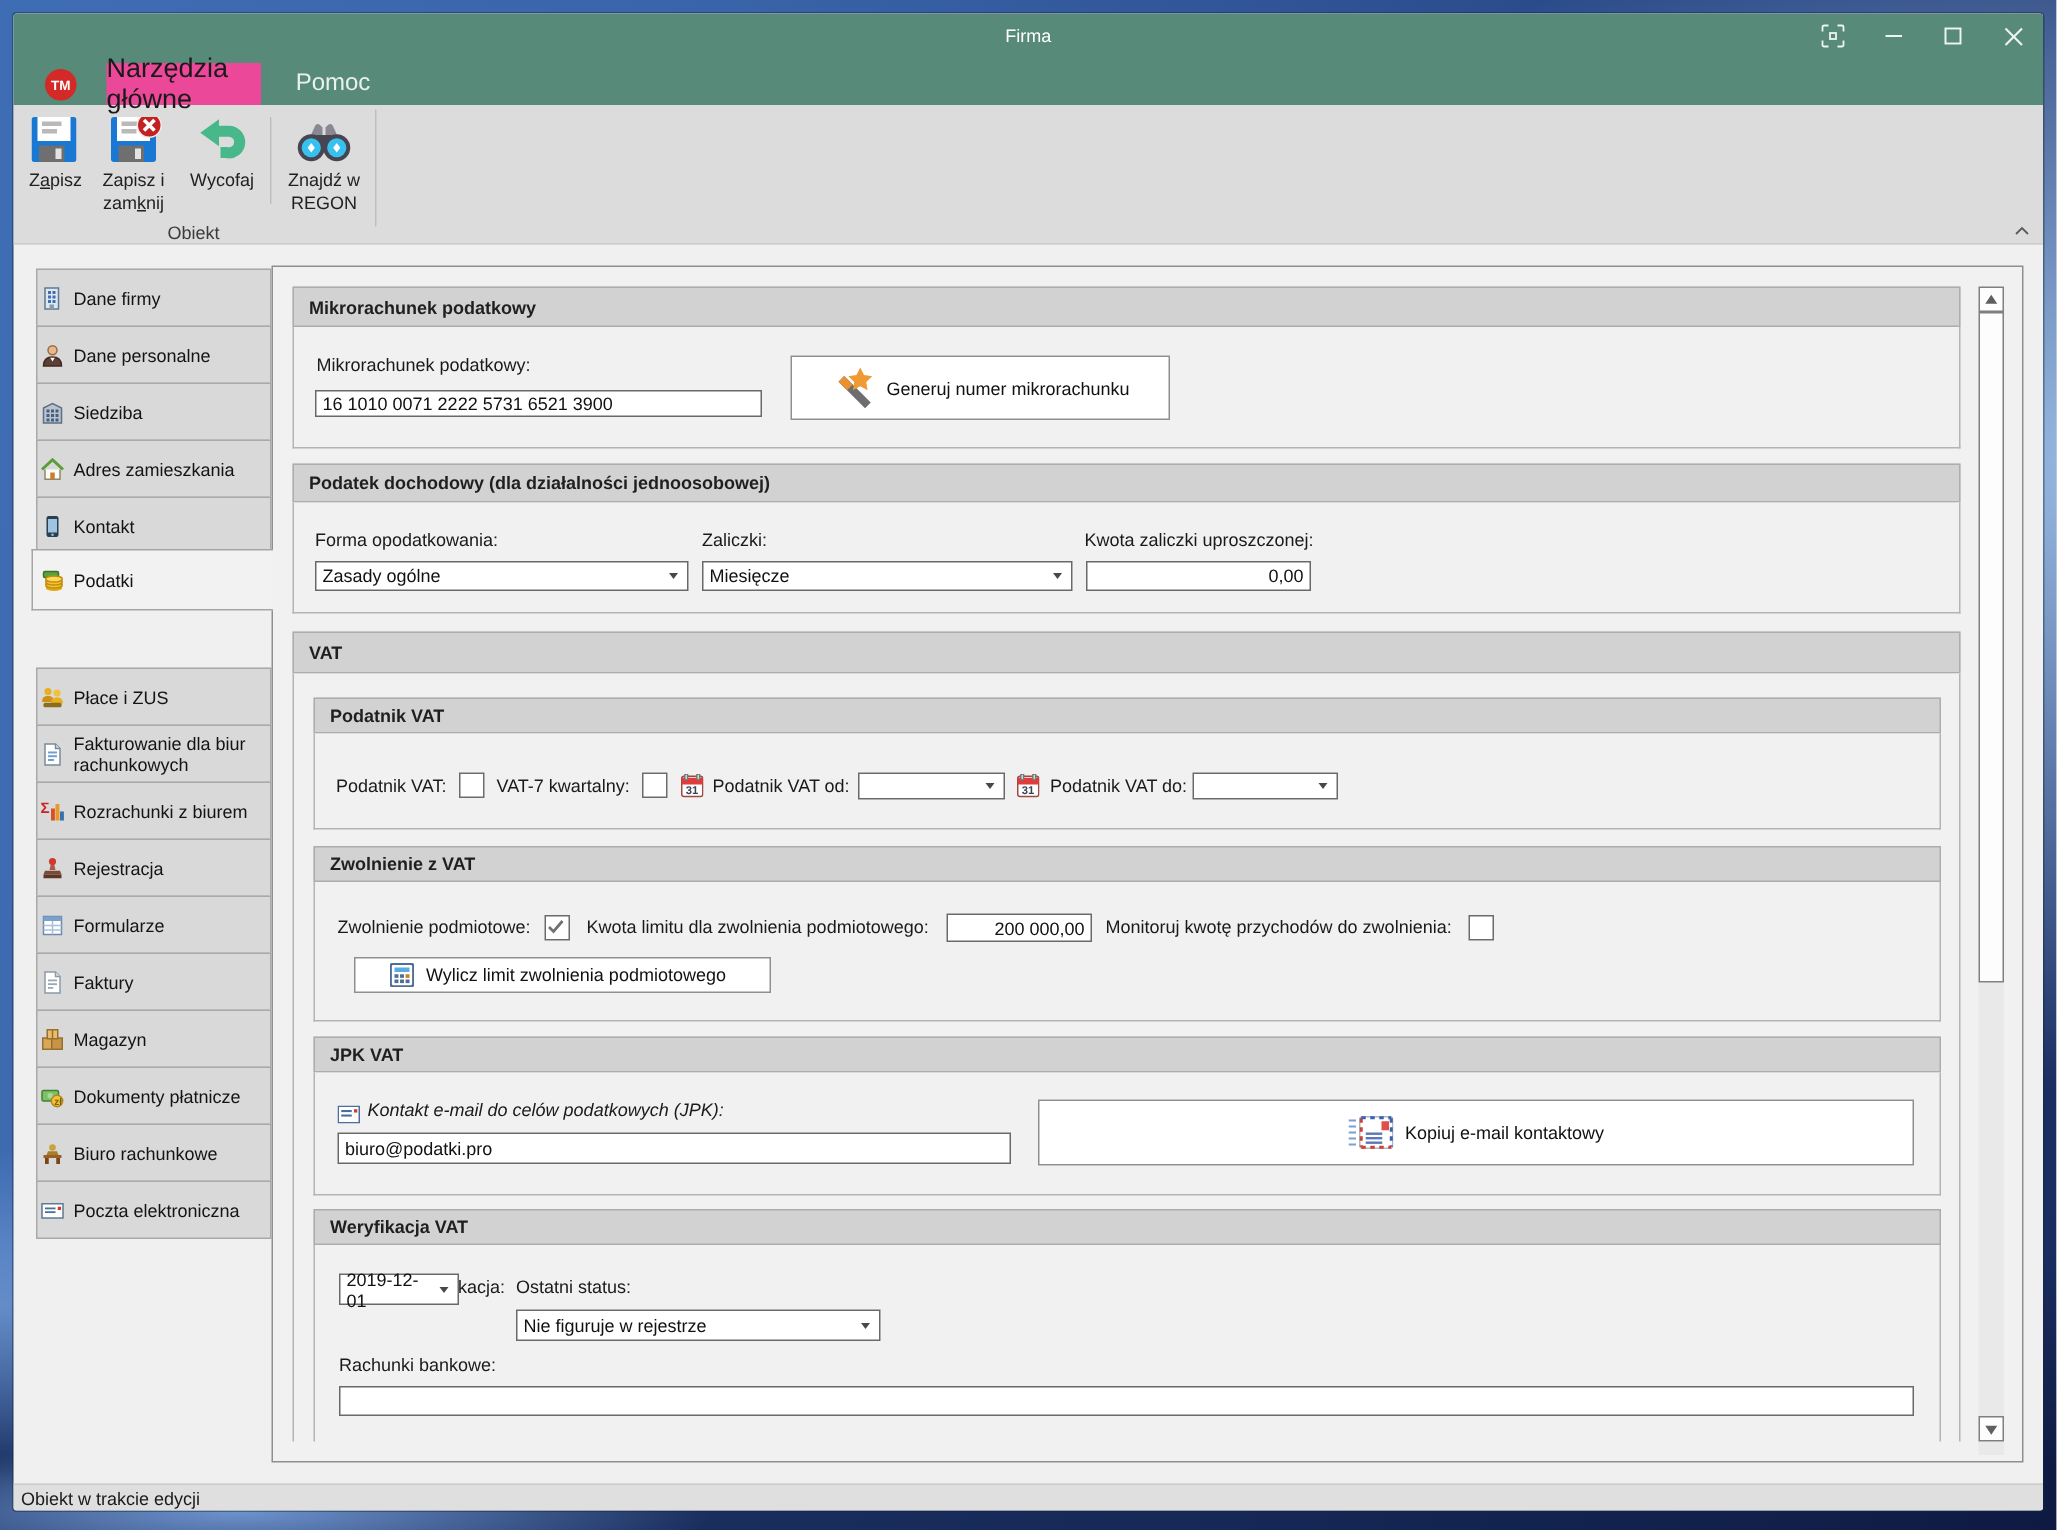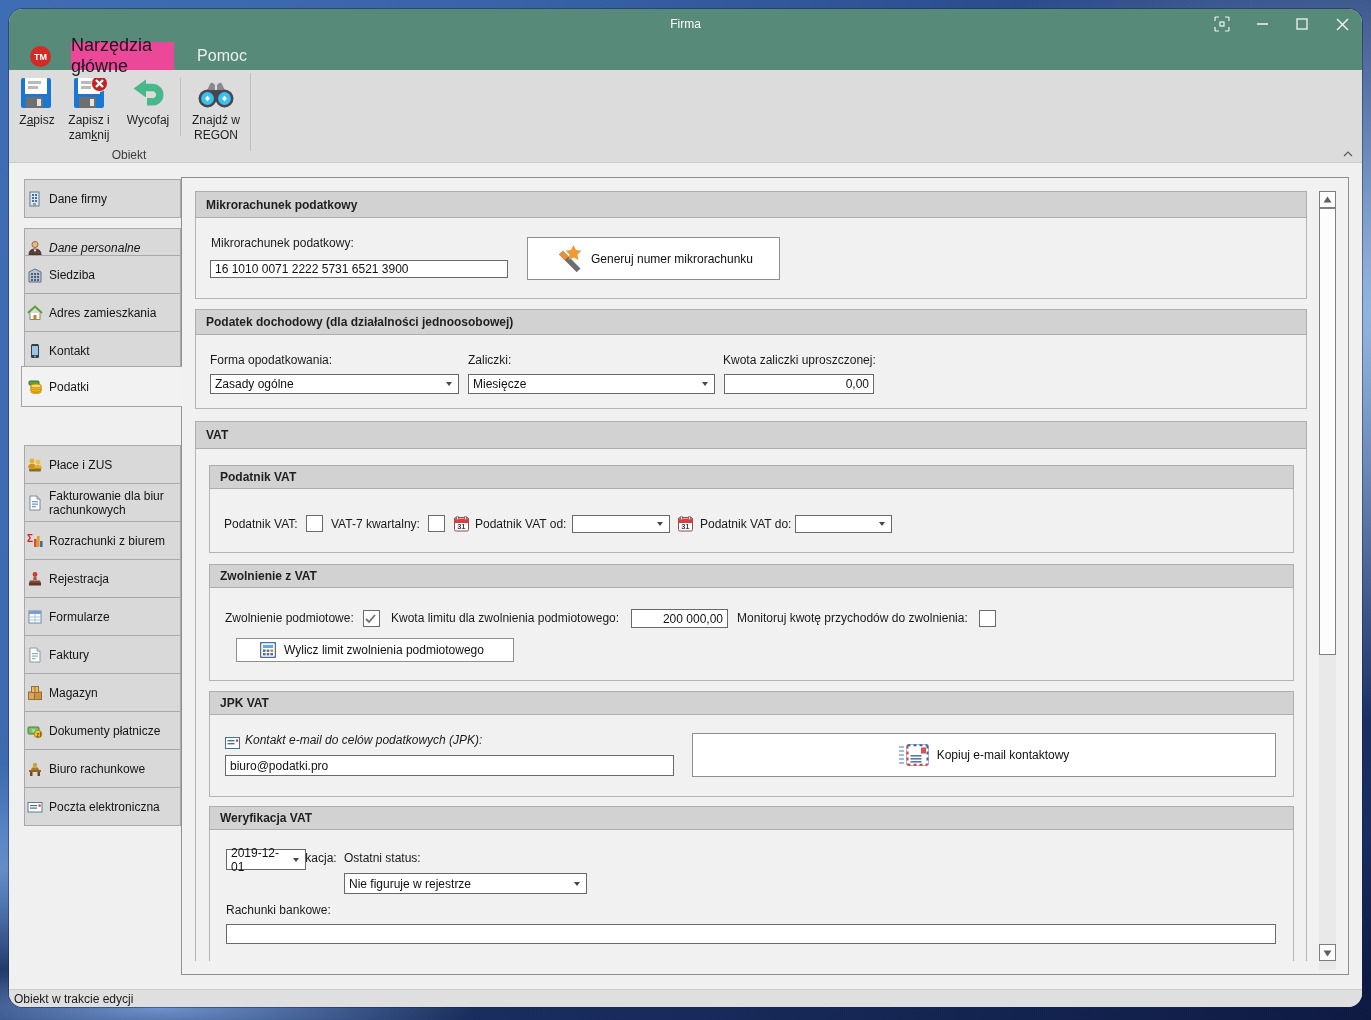--- a/index.html
+++ b/index.html
@@ -7,21 +7,21 @@
  font-family:"Liberation Sans",sans-serif;-webkit-font-smoothing:antialiased;}
 *{box-sizing:border-box;}
 #wall{position:absolute;left:0;top:0;width:1371px;height:1020px;
  background:
   radial-gradient(420px 60px at 160px 1008px, rgba(130,170,230,.8), rgba(130,170,230,0) 75%),
   radial-gradient(240px 150px at 0px 870px, rgba(140,180,235,.55), rgba(140,180,235,0) 70%),
   linear-gradient(to bottom, rgba(8,16,50,0) 82%, rgba(8,16,50,.6) 96%),
   radial-gradient(820px 560px at 1430px 310px, rgba(165,200,240,.95), rgba(165,200,240,0) 74%),
   linear-gradient(102deg, #3f6db3 0%, #3a64a9 30%, #2e5193 58%, #24407c 78%, #192a5c 100%);}
 #win{position:absolute;left:9px;top:9px;width:1353px;height:998px;background:#f0f0f0;
- border-radius:14px;overflow:hidden;box-shadow:0 0 0 1px rgba(20,40,60,.45);}
+ border-radius:2px;overflow:hidden;box-shadow:0 0 0 1px rgba(20,40,60,.45);}
 
 #cap{position:absolute;left:0;top:0;width:1353px;height:61px;background:#578a79;}
 #title{position:absolute;left:0;top:8px;width:1353px;text-align:center;color:#fff;font-size:12px;}
 #ribbon{position:absolute;left:0;top:61px;width:1353px;height:93px;background:#dcdcdc;border-bottom:1px solid #cbcbcb;}
 #tab1{position:absolute;left:62px;top:33px;width:103px;height:28px;background:#ec4899;font-size:18px;
  display:flex;align-items:center;justify-content:center;color:#1a1a1a;}
 #tab2{position:absolute;left:182px;top:33px;width:62px;height:28px;font-size:16px;
  display:flex;align-items:center;justify-content:center;color:#e9f1ed;}
 .rlbl{position:absolute;font-size:12px;letter-spacing:0;color:#1f1f1f;text-align:center;line-height:15px;white-space:nowrap;transform:translateX(-50%);}
 .rsep{position:absolute;width:1px;background:#bfbfbf;}
@@ -120,21 +120,21 @@
   <div class="side" style="top:170px;"><svg width="16" height="16" viewBox="0 0 16 16">
         <rect x="3" y="1" width="9" height="14" fill="#dfe7ef" stroke="#5f7a94"></rect>
         <rect x="5" y="3" width="2" height="2" fill="#3f6fae"></rect>
         <rect x="8" y="3" width="2" height="2" fill="#3f6fae"></rect>
         <rect x="5" y="6" width="2" height="2" fill="#3f6fae"></rect>
         <rect x="8" y="6" width="2" height="2" fill="#3f6fae"></rect>
         <rect x="5" y="9" width="2" height="2" fill="#3f6fae"></rect>
         <rect x="8" y="9" width="2" height="2" fill="#3f6fae"></rect>
         <rect x="6" y="12" width="3" height="3" fill="#8a9bb0"></rect>
       </svg>Dane firmy</div>
-  <div class="side" style="top:219px;font-style:italic;"><svg width="16" height="16" viewBox="0 0 16 16">
+  <div class="side" style="top:208px;"><svg width="16" height="16" viewBox="0 0 16 16">
         <circle cx="8" cy="4.5" r="3" fill="#e8b88a" stroke="#9a6b3f"></circle>
         <path d="M2 15 Q2 9 8 9 Q14 9 14 15 Z" fill="#5d3f35" stroke="#402a22"></path>
         <path d="M6.5 9.5 L8 12 L9.5 9.5 Z" fill="#fff"></path>
       </svg>Dane personalne</div>
   <div class="side" style="top:246px;"><svg width="16" height="16" viewBox="0 0 16 16">
         <path d="M2 5 L8 2 L14 5 V15 H2 Z" fill="#b8c4d2" stroke="#5f6f82"></path>
         <rect x="4" y="6" width="2" height="2" fill="#4a5e75"></rect>
         <rect x="7" y="6" width="2" height="2" fill="#4a5e75"></rect>
         <rect x="10" y="6" width="2" height="2" fill="#4a5e75"></rect>
         <rect x="4" y="9" width="2" height="2" fill="#4a5e75"></rect>

